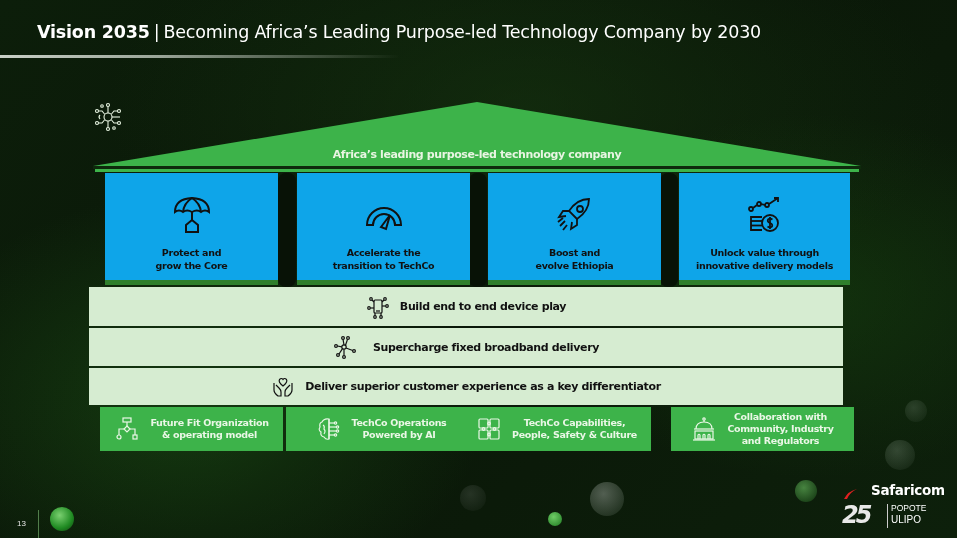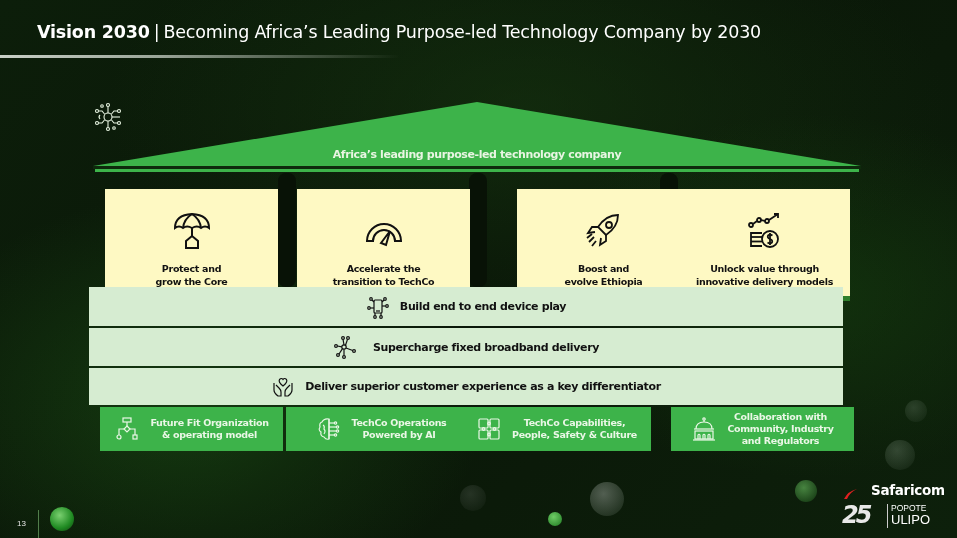--- a/index.html
+++ b/index.html
@@ -47,22 +47,22 @@
   .roof-icon { position: absolute; left: 370px; top: 10px; width: 30px; height: 30px; }
   .roof-title {
     position: absolute; left: 0; right: 0; top: 46px; text-align: center;
     color: #e8f5e2; font-weight: bold; font-size: 11px;
     font-family: "DejaVu Sans", sans-serif; letter-spacing: -0.4px;
   }
 
   
   .pillars { position: absolute; left: 105px; top: 173px; width: 745px; height: 112px; }
   .pillar {
-    position: absolute; top: 16px; height: 112px;
-    background: #fef9c3;
+    position: absolute; top: 0; height: 112px;
+    background: #0ea5e9;
     border-bottom: 5px solid #2f7f2c;
   }
   .pillar-icon { position: absolute; left: 50%; top: 22px; transform: translateX(-50%); width: 40px; height: 40px; }
   .pillar-label {
     position: absolute; left: 0; right: 0; top: 73px; text-align: center;
     color: #111; font-weight: bold; font-size: 9.5px; line-height: 13px;
     font-family: "DejaVu Sans", sans-serif; letter-spacing: -0.3px;
   }
   .col-sep {
     position: absolute; top: 173px; width: 18px; height: 114px;
@@ -106,36 +106,36 @@
   }
   .logo-swoosh { position: absolute; left: 2px; top: 8px; width: 16px; height: 12px; }
   .logo-25 {
     position: absolute; left: 2px; top: 21px; color: #e8e8e8; font-weight: bold; font-size: 24px;
     font-family: "DejaVu Sans", sans-serif; letter-spacing: -3px; font-style: italic;
   }
   .logo-bar { position: absolute; left: 47px; top: 24px; width: 1px; height: 24px; background: #ccc; }
   .logo-tag {
     position: absolute; left: 51px; top: 23px; color: #fff; font-size: 8.5px; line-height: 11px;
   }
-  .logo-tag .l2 { font-size: 13px; }
+  .logo-tag .l2 { font-size: 10px; }
 </style>
 </head>
 <body>
 
 <div class="bg"></div>
 <div class="bokeh b1"></div>
 <div class="bokeh b2"></div>
 <div class="bokeh b3"></div>
 <div class="bokeh b4"></div>
 <div class="bokeh b5"></div>
 <div class="bokeh b6"></div>
 <div class="bokeh b7"></div>
 
 <div class="header">
-  <span class="bold">Vision 2030</span><span class="sep">|</span><span class="rest">Becoming Africa’s Leading Purpose-led Technology Company by 2030</span>
+  <span class="bold">Vision 2035</span><span class="sep">|</span><span class="rest">Becoming Africa’s Leading Purpose-led Technology Company by 2030</span>
 </div>
 <div class="header-rule"></div>
 
 <div class="roof">
   <svg width="768" height="70" viewBox="0 0 768 70">
     <polygon points="384,0 768,64 0,64" fill="#3db34a"></polygon>
     <rect x="0" y="64" width="768" height="3" fill="#0e2a0c"></rect>
     <rect x="2" y="67" width="764" height="3" fill="#3db34a"></rect>
   </svg>
   <svg class="roof-icon" viewBox="0 0 30 30" fill="none" stroke="#e8f5e2" stroke-width="1.1">
@@ -181,21 +181,21 @@
   <div class="pillar" style="left:192px; width:173px;">
     <svg class="pillar-icon" viewBox="0 0 40 40" fill="none" stroke="#111" stroke-width="2">
       <path d="M3 30 A17 17 0 0 1 37 30 H31 A11 11 0 0 0 9 30 Z"></path>
       <path d="M17 32 L26 20 L22 34 Z"></path>
     </svg>
     <div class="pillar-label">
       <div>Accelerate the</div>
       <div>transition to TechCo</div>
     </div>
   </div>
-  <div class="pillar" style="left:383px; width:173px;margin-left:29px;">
+  <div class="pillar" style="left:383px; width:173px;">
     <svg class="pillar-icon" viewBox="0 0 40 40" fill="none" stroke="#111" stroke-width="1.8">
       <path d="M34 4 Q22 4 14 16 L22 24 Q34 16 34 4 Z"></path>
       <circle cx="25" cy="14" r="3"></circle>
       <path d="M14 16 L8 16 L4 22 L11 21"></path>
       <path d="M22 24 L22 30 L16 34 L17 27"></path>
       <line x1="10" y1="26" x2="5" y2="31"></line>
         <line x1="12" y1="30" x2="8" y2="35"></line>
         <line x1="8" y1="23" x2="3" y2="27"></line>
     </svg>
     <div class="pillar-label">

